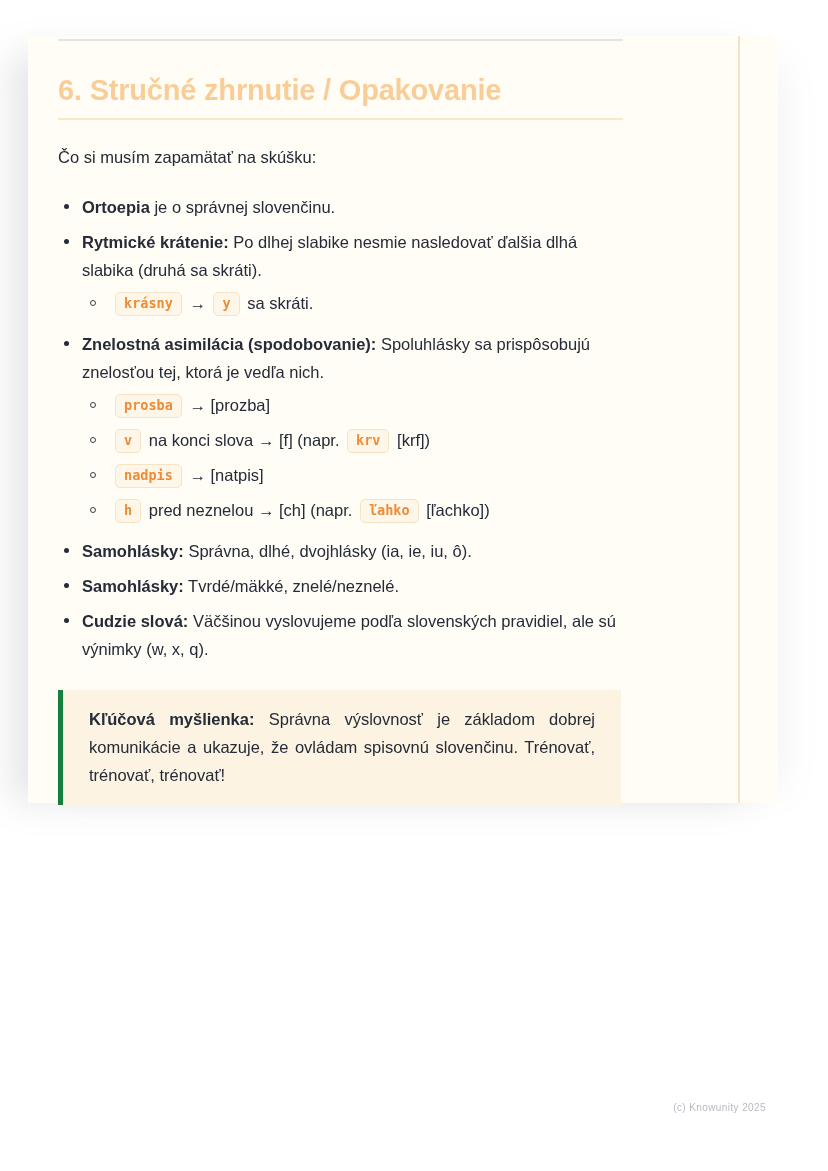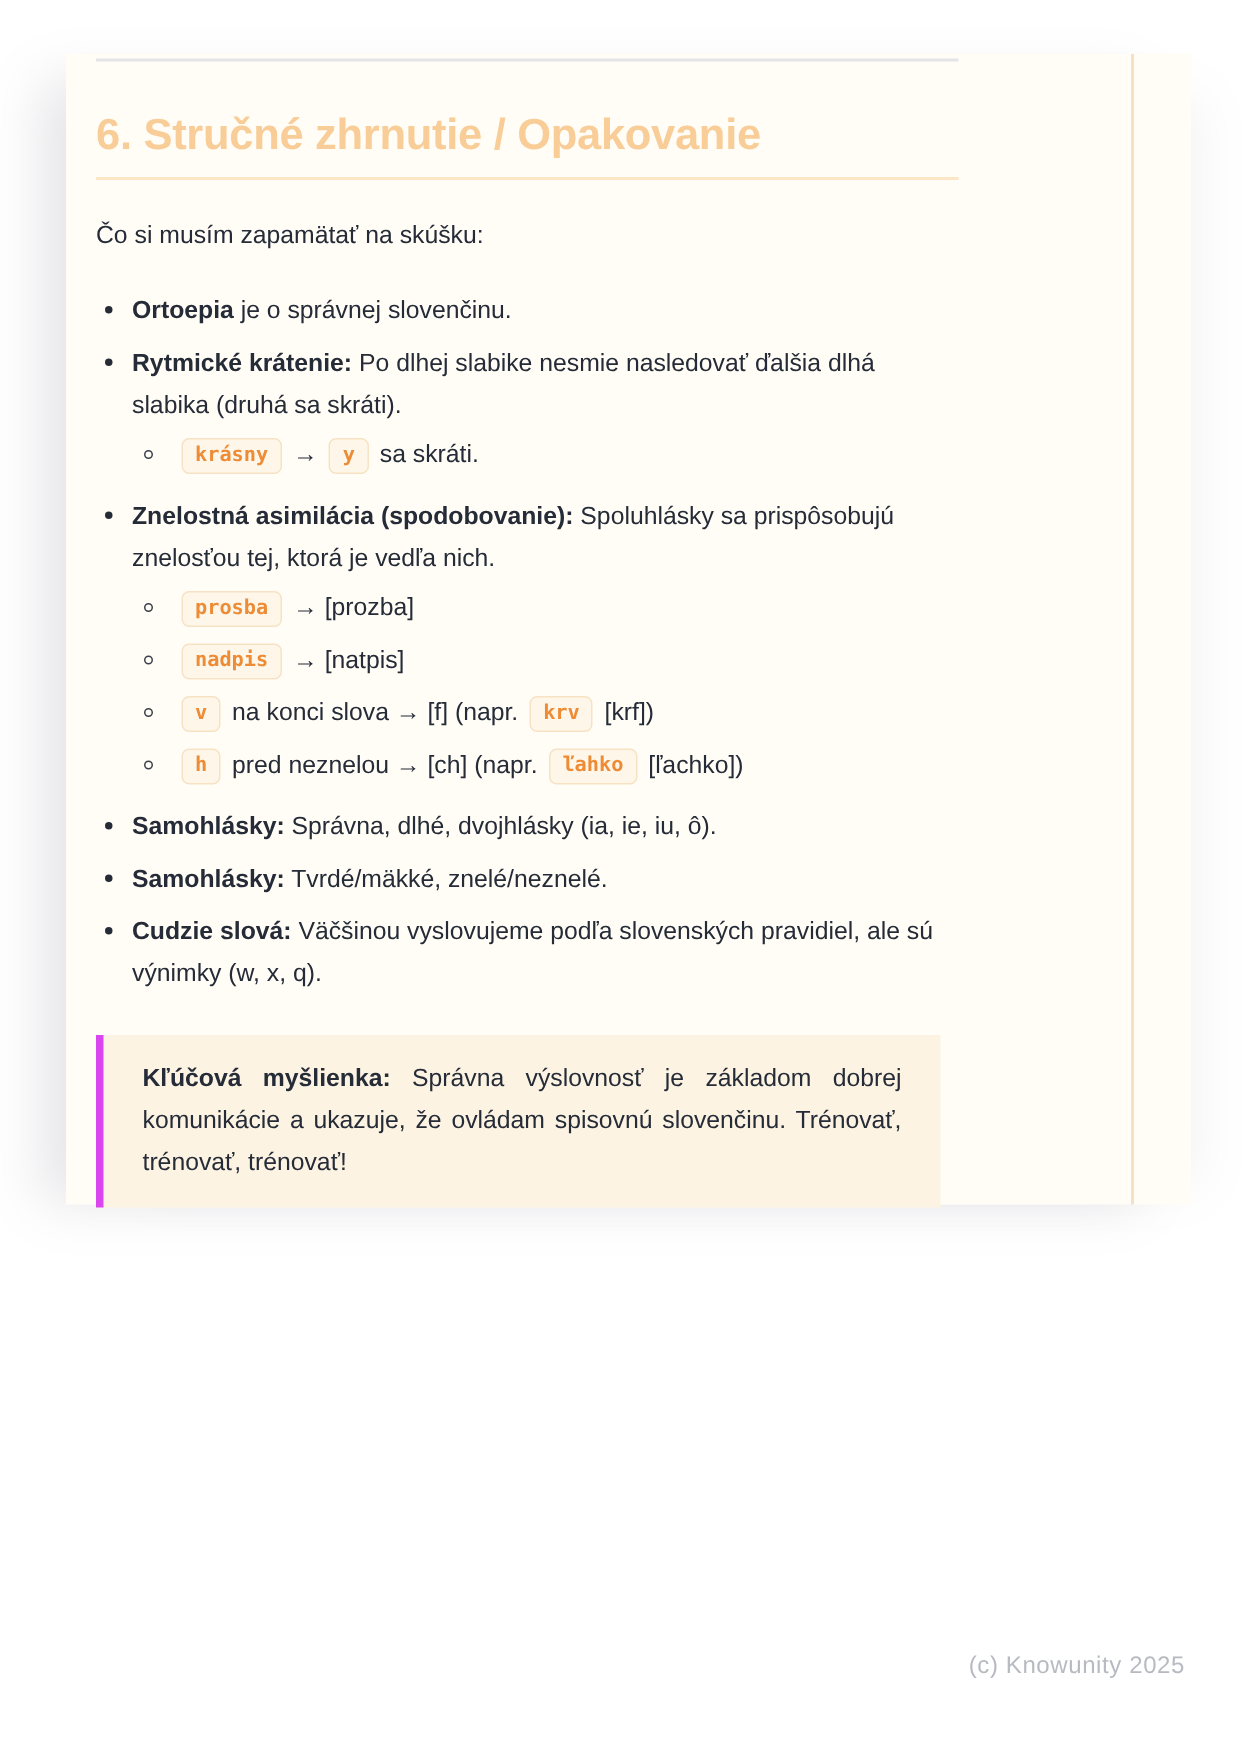--- a/index.html
+++ b/index.html
@@ -6,24 +6,24 @@
   html, body { width: 828px; height: 1171px; }
   body {
     position: relative;
     background: #ffffff;
     font-family: "Liberation Sans", "DejaVu Sans", sans-serif;
     color: #252b37;
     overflow: hidden;
   }
   .page-card {
     position: absolute;
-    left: 44px; top: 36px;
+    left: 28px; top: 36px;
     width: 750px; height: 767px;
     background: #fffdf6;
-    padding: 0 155px 0 20px;
+    padding: 0 155px 0 30px;
     box-shadow: -26px 8px 34px -10px rgba(125,125,140,.20),
                  26px 8px 34px -22px rgba(125,125,140,.10);
   }
   .v-line {
     position: absolute;
     left: 710px; top: 0; bottom: 0;
     width: 2px;
     background: #f8e0c6;
   }
   .top-rule {
@@ -88,34 +88,34 @@
     border: 1px solid #f7e3c3;
     border-radius: 5px;
     padding: 1px 8px 2px 8px;
     margin: 0 3px;
     line-height: 19px;
     vertical-align: 1px;
   }
   .callout {
     margin-top: 27px;
     background: #fcf3e2;
-    border-left: 5px solid #d946ef;
+    border-left: 5px solid #15803d;
     padding: 15px 26px 16px 26px;
     width: 563px;
   }
   .callout p {
     font-size: 16.5px;
     line-height: 28px;
     text-align: justify;
   }
   .footer {
     position: absolute;
     top: 1102px;
-    right: 38px;
-    font-size: 16px;
+    right: 62px;
+    font-size: 10px;
     letter-spacing: 0.4px;
     color: #b7bac1;
     text-align: center;
   }
   b { font-weight: bold; }
 </style>
 </head>
 <body>
 
 <div class="page-card">
@@ -176,33 +176,33 @@
             <div class="sub-body">
               <span class="chip">prosba</span>
               <span>→ [prozba]</span>
             </div>
           </div>
           <div class="sub-li">
             <span class="marker-col">
                 <span class="circle"></span>
               </span>
             <div class="sub-body">
-              <span class="chip">nadpis</span>
-              <span>→ [natpis]</span>
-            </div>
-          </div>
-          <div class="sub-li">
-            <span class="marker-col">
-                <span class="circle"></span>
-              </span>
-            <div class="sub-body">
               <span class="chip">v</span>
               <span>na konci slova → [f] (napr.</span>
               <span class="chip">krv</span>
               <span>[krf])</span>
+            </div>
+          </div>
+          <div class="sub-li">
+            <span class="marker-col">
+                <span class="circle"></span>
+              </span>
+            <div class="sub-body">
+              <span class="chip">nadpis</span>
+              <span>→ [natpis]</span>
             </div>
           </div>
           <div class="sub-li">
             <span class="marker-col">
                 <span class="circle"></span>
               </span>
             <div class="sub-body">
               <span class="chip">h</span>
               <span>pred neznelou → [ch] (napr.</span>
               <span class="chip">ľahko</span>

